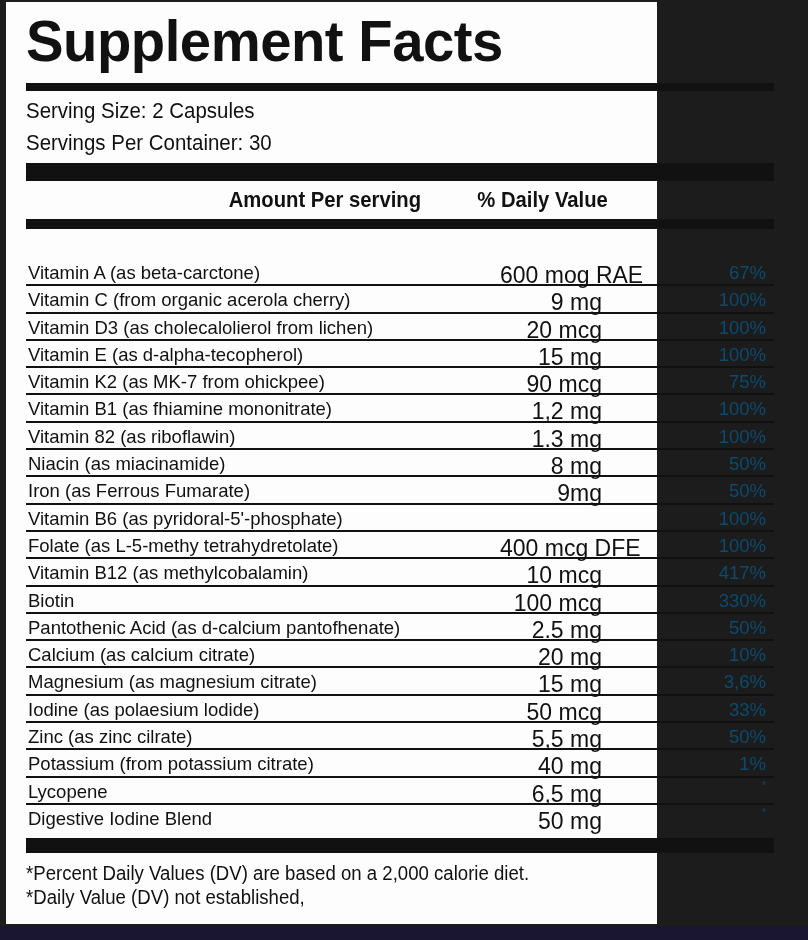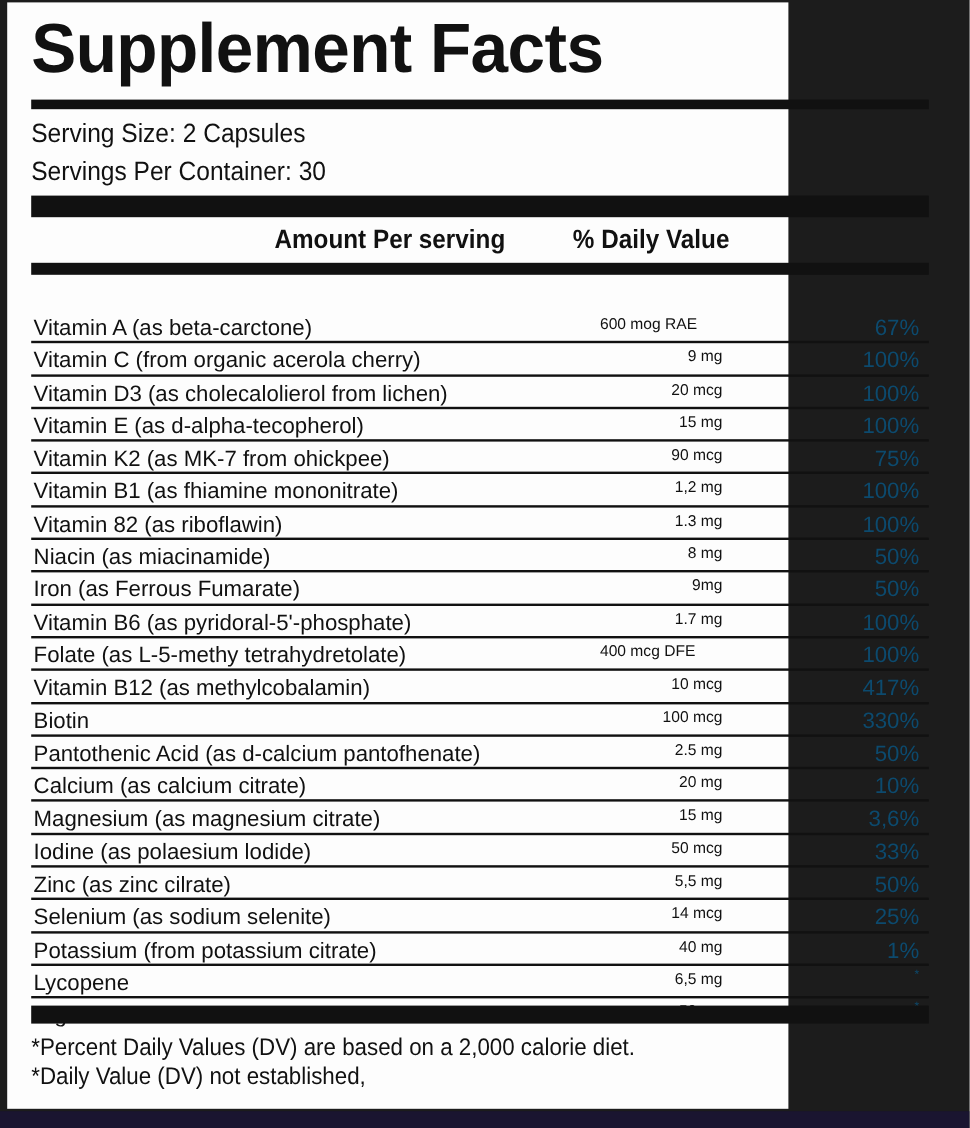--- a/index.html
+++ b/index.html
@@ -44,21 +44,21 @@
     .row {
       position: relative; height: 27.3px;
       border-bottom: 2.5px solid #111;
       box-sizing: border-box;
     }
     .row .name {
       position: absolute; left: 2px; top: 3px; font-size: 18.5px; color: #111;
       white-space: nowrap;
     }
     .row .amt {
-      position: absolute; left: 422px; width: 154px; top: 3px; font-size: 13px; color: #111;
+      position: absolute; left: 422px; width: 154px; top: 3px; font-size: 23px; color: #111;
       white-space: nowrap;
     }
     .row .amt .num { display: inline-block; width: 154px; text-align: right; }
     .row .amt.ext .num { text-align: left; padding-left: 52px; box-sizing: border-box; }
     .row .pct {
       position: absolute; right: 8px; top: 3px; font-size: 18.5px; color: #0c4a6e;
       text-align: left;
     }
     .row .pct.mark { font-size: 10px; top: 2px; }
     .footnote {
@@ -122,21 +122,20 @@
         <span class="amt"><span class="num">8 mg</span></span>
         <span class="pct">50%</span>
       </div>
     <div class="row">
         <span class="name">Iron (as Ferrous Fumarate)</span>
         <span class="amt"><span class="num">9mg</span></span>
         <span class="pct">50%</span>
       </div>
     <div class="row">
         <span class="name">Vitamin B6 (as pyridoral-5'-phosphate)</span>
-        <span class="amt"><span class="num">1.7 mg</span></span>
         <span class="pct">100%</span>
       </div>
     <div class="row">
         <span class="name">Folate (as L-5-methy tetrahydretolate)</span>
         <span class="amt ext"><span class="num">400 mcg DFE</span></span>
         <span class="pct">100%</span>
       </div>
     <div class="row">
         <span class="name">Vitamin B12 (as methylcobalamin)</span>
         <span class="amt"><span class="num">10 mcg</span></span>
@@ -166,25 +165,20 @@
         <span class="name">Iodine (as polaesium lodide)</span>
         <span class="amt"><span class="num">50 mcg</span></span>
         <span class="pct">33%</span>
       </div>
     <div class="row">
         <span class="name">Zinc (as zinc cilrate)</span>
         <span class="amt"><span class="num">5,5 mg</span></span>
         <span class="pct">50%</span>
       </div>
     <div class="row">
-        <span class="name">Selenium (as sodium selenite)</span>
-        <span class="amt"><span class="num">14 mcg</span></span>
-        <span class="pct">25%</span>
-      </div>
-    <div class="row">
         <span class="name">Potassium (from potassium citrate)</span>
         <span class="amt"><span class="num">40 mg</span></span>
         <span class="pct">1%</span>
       </div>
     <div class="row">
         <span class="name">Lycopene</span>
         <span class="amt"><span class="num">6,5 mg</span></span>
         <span class="pct mark">*</span>
       </div>
     <div class="row" style="border-bottom:none">

